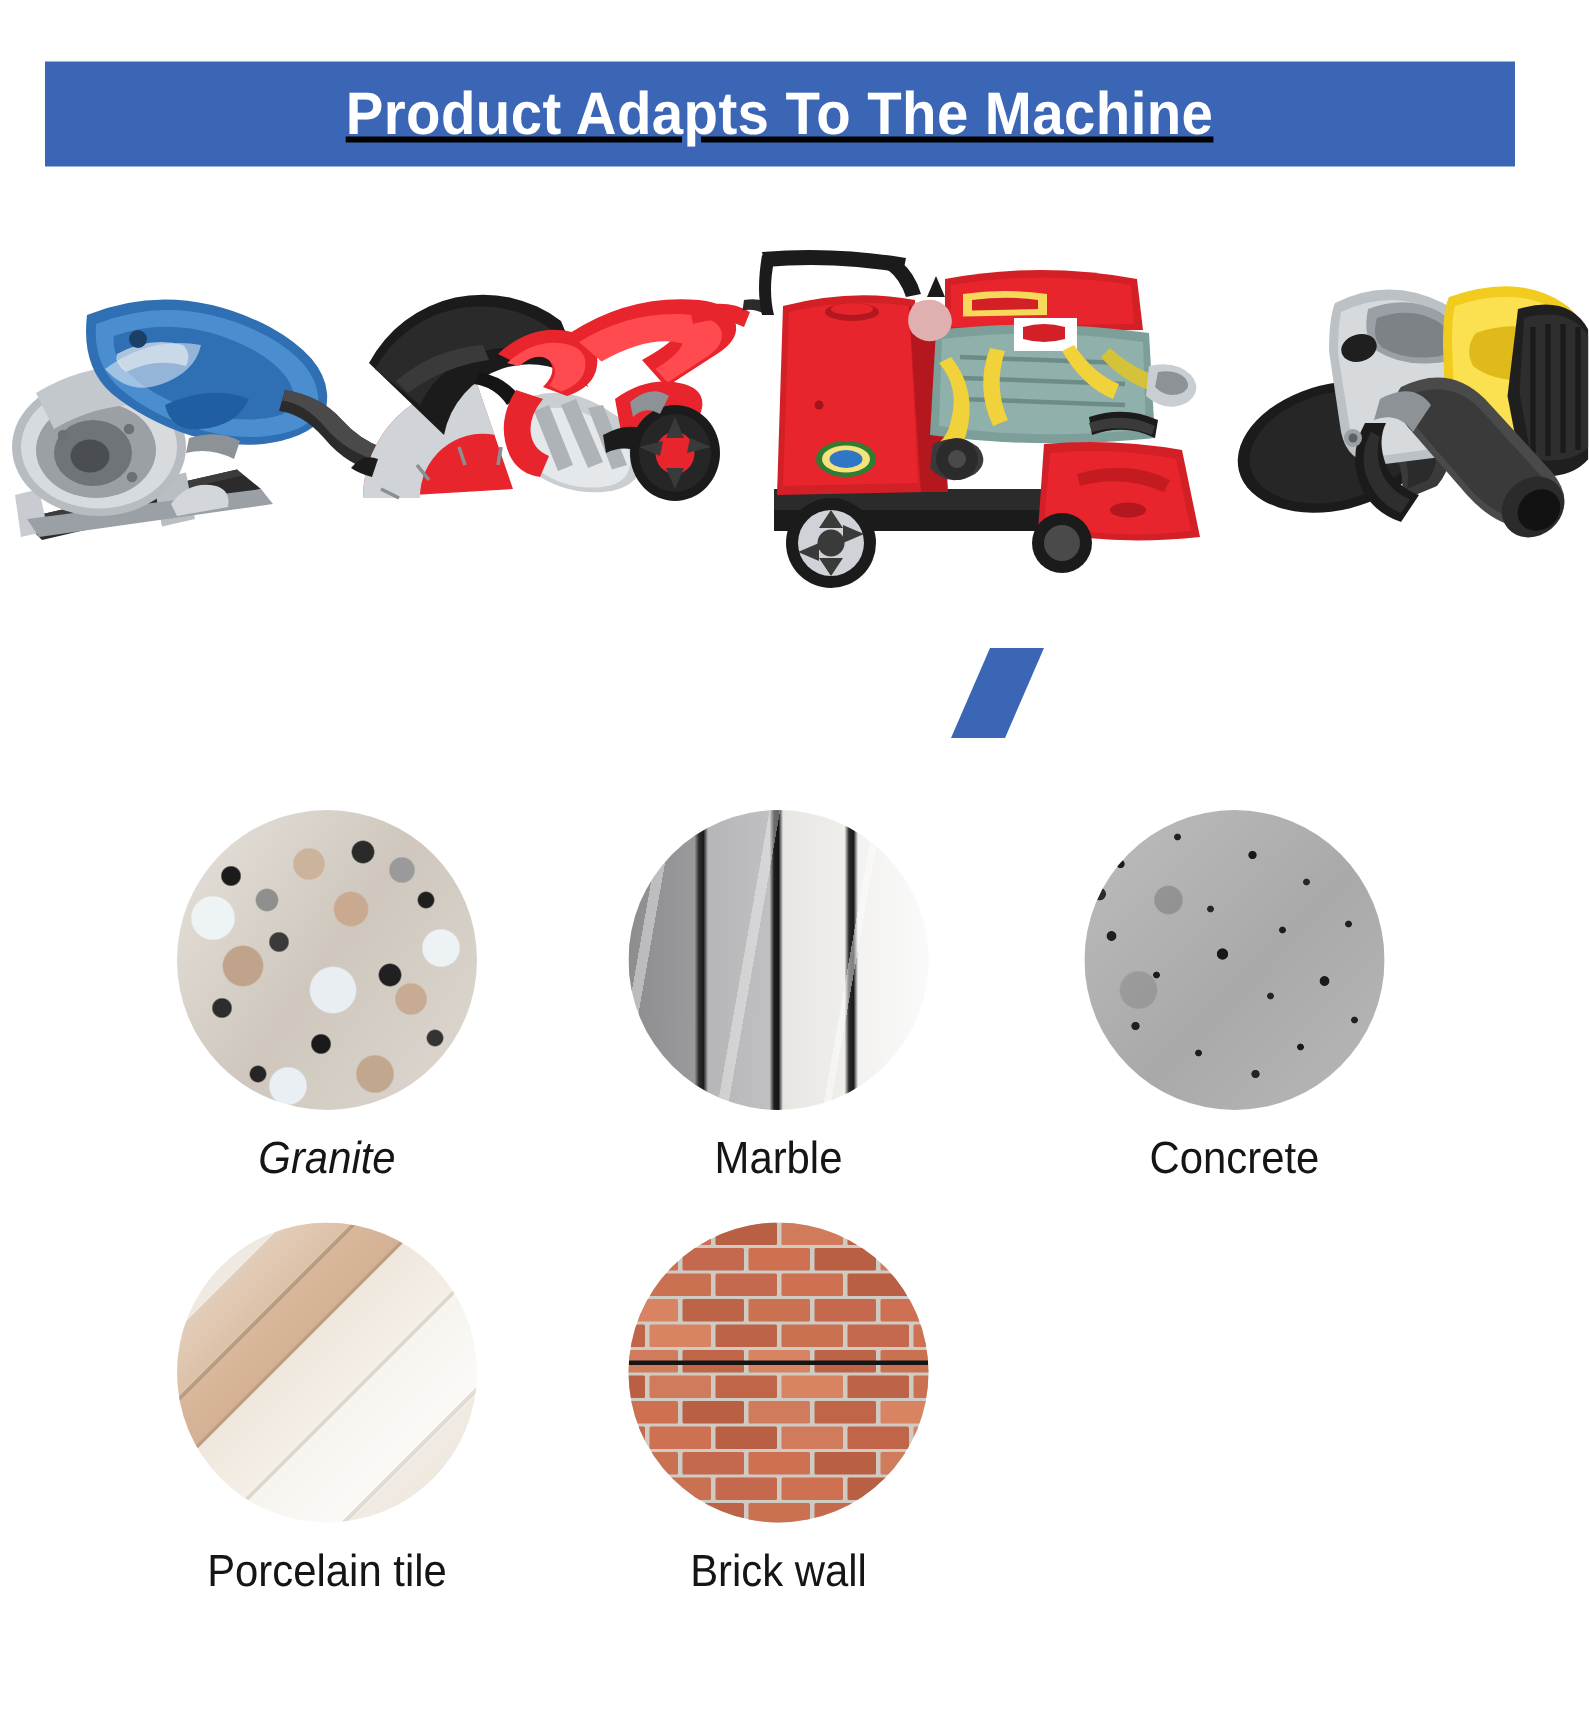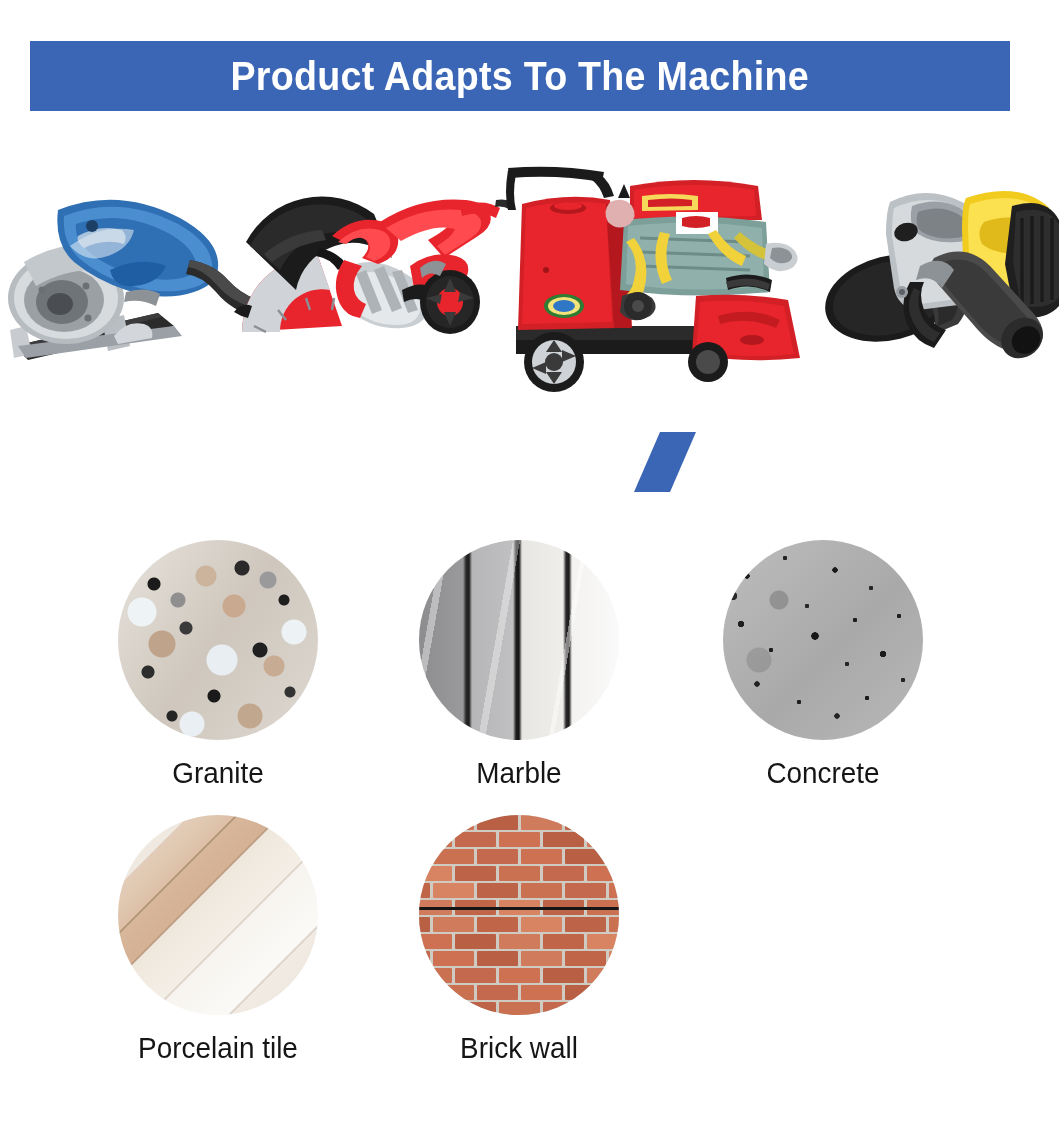--- a/index.html
+++ b/index.html
@@ -20,20 +20,21 @@
   .banner-primary {
     position: absolute;
     left: 30px;
     top: 41px;
     width: 980px;
     height: 70px;
     background: #3a66b5;
     display: flex;
     align-items: center;
     justify-content: center;
+    text-decoration: underline;
   }
   .banner-primary-title {
     color: #ffffff;
     font-size: 40px;
     font-weight: bold;
     letter-spacing: 0.3px;
     font-family: "Liberation Sans Narrow", "Liberation Sans", sans-serif;
     transform: scaleX(0.94);
     white-space: nowrap;
   }
@@ -423,21 +424,21 @@
 </div>
 
 <div class="banner-secondary-wrap">
   <div class="banner-secondary-slash"></div>
 </div>
 
 <div class="material-grid">
 
   <div class="material-row">
 
-    <div class="material-cell" style="left:103px;">
+    <div class="material-cell" style="left:103px;font-style:italic;">
       <div class="material-swatch tex-granite"></div>
       <div class="material-label">Granite</div>
     </div>
 
     <div class="material-cell" style="left:404px;">
       <div class="material-swatch tex-marble"></div>
       <div class="material-label">Marble</div>
     </div>
 
     <div class="material-cell" style="left:708px;">

